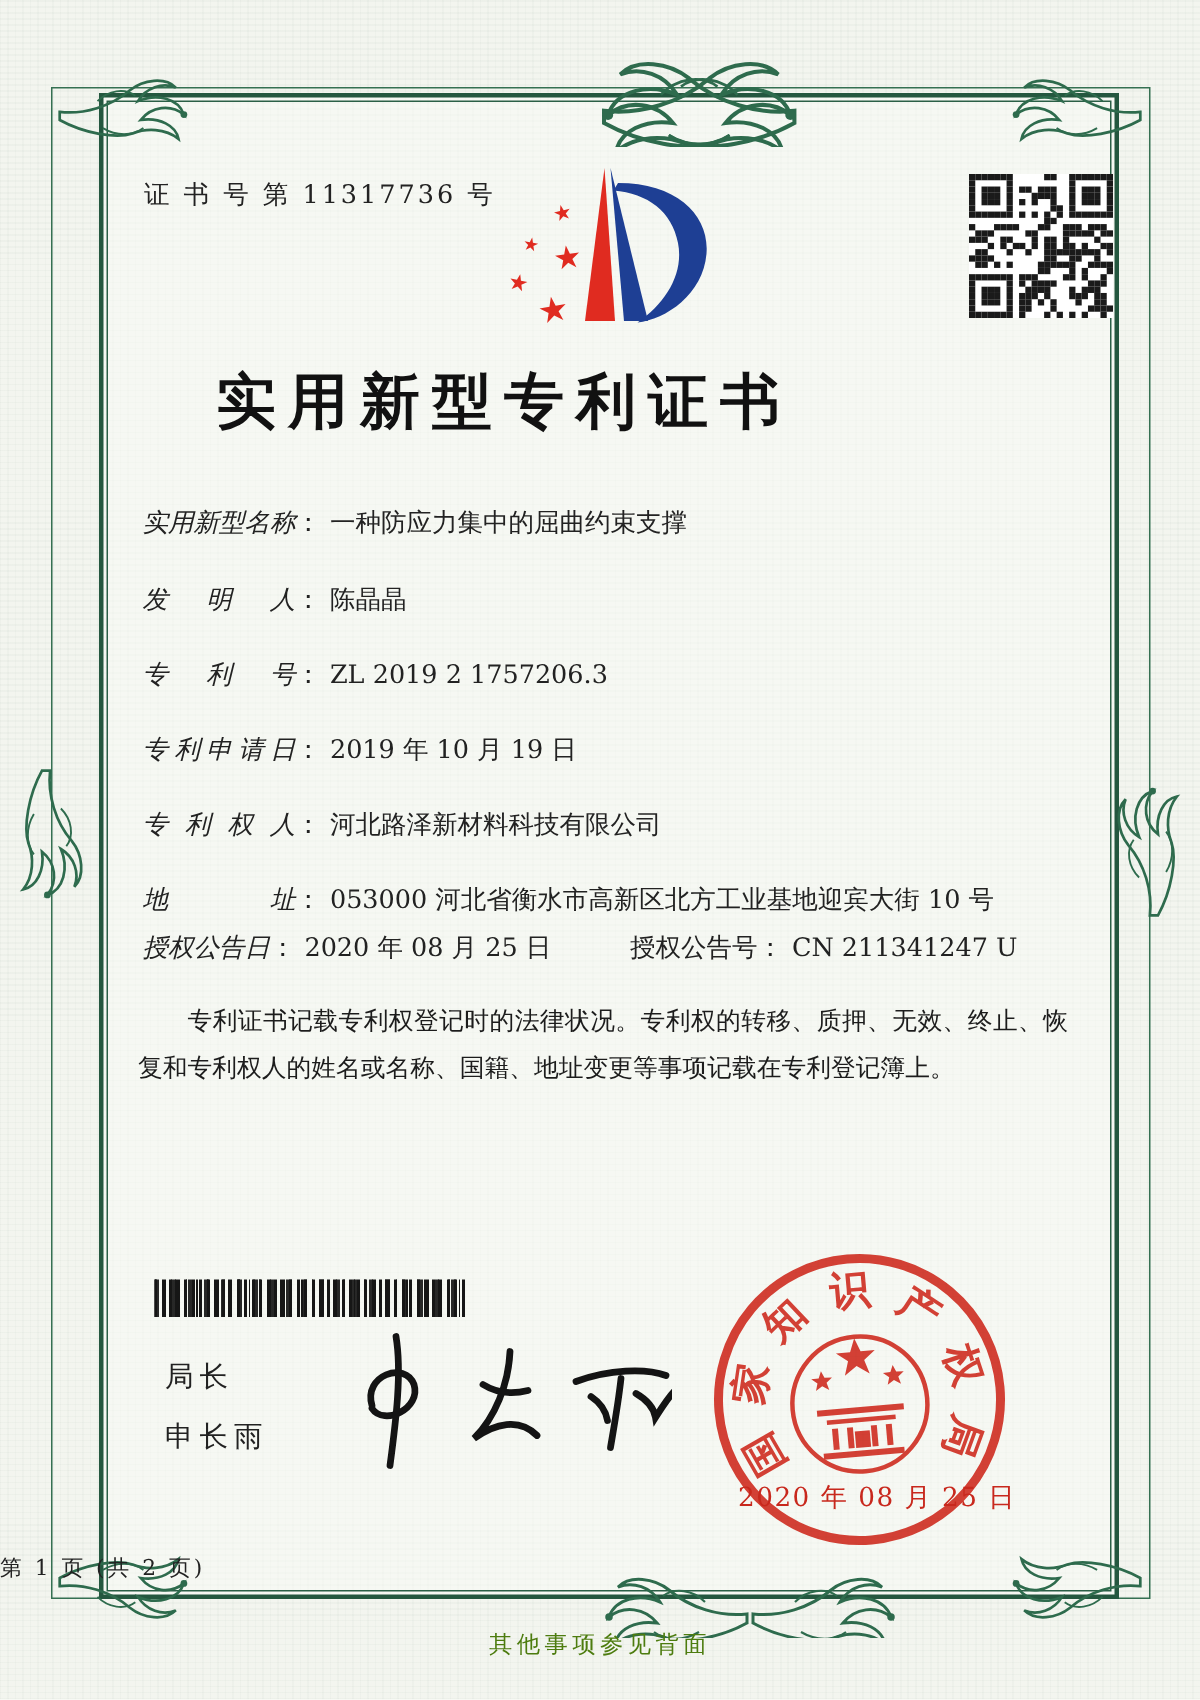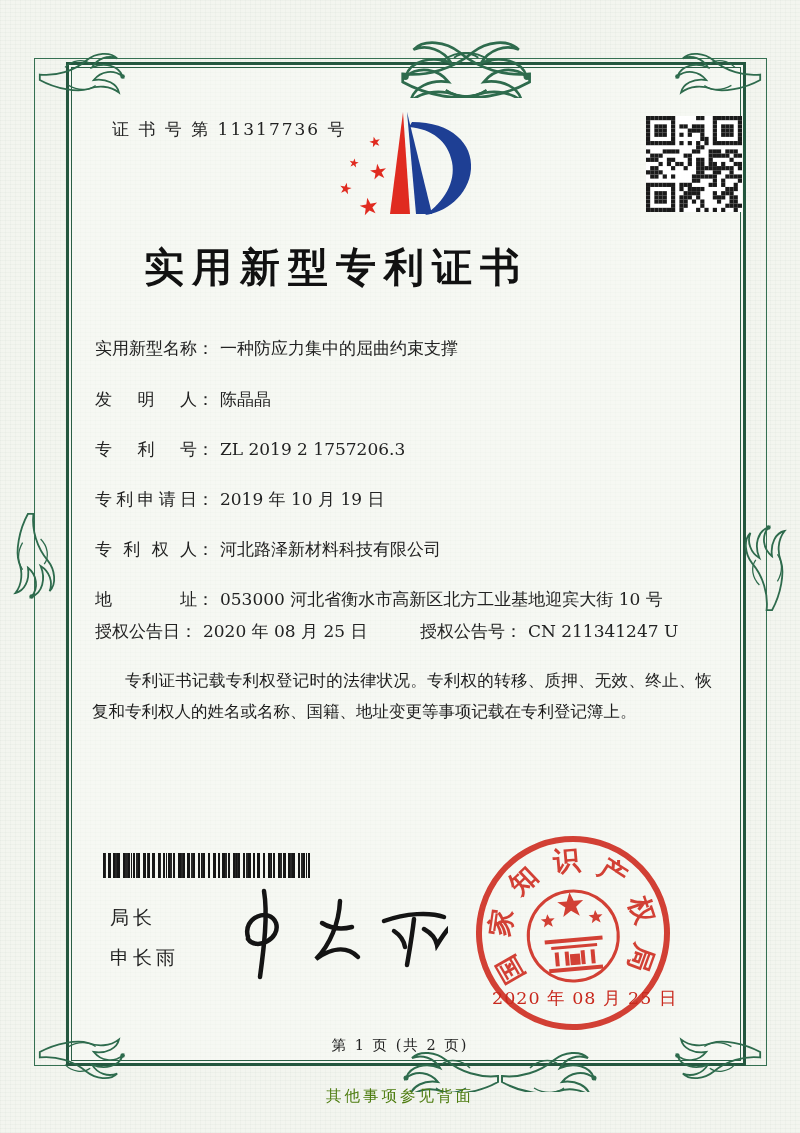--- a/index.html
+++ b/index.html
@@ -23,32 +23,32 @@
   }
   
   .frame{
     position:absolute;left:66px;top:62px;width:674px;height:998px;
     border:3px solid #24573f;background:rgba(250,252,248,.45);
   }
   .frame::after{content:'';position:absolute;inset:2px;border:1px solid #2a5f46;}
   .ornament{position:absolute;color:#2e6b4d;}
   svg.flourish{display:block;}
 
-  .cert-no{position:absolute;left:96px;top:118px;font-size:17px;letter-spacing:2px;margin-left:16px;}
+  .cert-no{position:absolute;left:96px;top:118px;font-size:17px;letter-spacing:2px;}
 
   .logo{position:absolute;left:332px;top:110px;width:146px;height:112px;}
   .qr{position:absolute;left:646px;top:116px;width:96px;height:96px;background:#fff;}
 
   .title{
     position:absolute;left:0;top:240px;width:672px;text-align:center;
     font-size:40px;font-weight:bold;letter-spacing:8px;color:#111;
   }
 
   .row{position:absolute;left:95px;width:620px;font-size:17px;white-space:nowrap;}
-  .flabel{display:inline-block;width:6em;text-align:justify;text-align-last:justify;}
+  .flabel{display:inline-block;width:6em;text-align:justify;text-align-last:justify;font-style:italic;}
   .fcolon{margin-right:.35em;}
   .grant-no-pair{position:absolute;left:325px;top:0;}
 
   .paragraphs{
     position:absolute;left:92px;top:666px;width:620px;
     font-size:16.5px;line-height:1.85;text-align:justify;color:#1c1c1c;
   }
   .paragraphs p{margin:0;text-indent:2em;}
 
   .barcode{
@@ -62,21 +62,21 @@
   .director-title{position:absolute;left:110px;top:905px;font-size:19px;letter-spacing:4px;font-family:Liberation Mono, monospace;}
   .director-name{position:absolute;left:110px;top:945px;font-size:19px;letter-spacing:4px;font-family:"DejaVu Sans","Liberation Sans",sans-serif;}
   .signature{position:absolute;left:218px;top:885px;width:230px;height:105px;}
 
   .seal{position:absolute;left:472px;top:832px;width:202px;height:202px;opacity:.93;transform:rotate(-5deg);mix-blend-mode:multiply;}
   .seal-date{
     position:absolute;left:492px;top:986px;font-size:17.5px;color:#c8281d;
     letter-spacing:1px;white-space:nowrap;
   }
 
-  .page-footer{position:absolute;left:0;top:1036px;width:800px;text-align:center;font-size:14.5px;letter-spacing:2px;}
+  .page-footer{position:absolute;left:0;top:1036px;width:800px;font-size:14.5px;letter-spacing:2px;}
   .back-note{position:absolute;left:0;top:1086px;width:800px;text-align:center;font-size:15.5px;letter-spacing:3px;color:#4d7c0f;}
 </style>
 </head>
 <body>
 
 <div class="paper-texture"></div>
 
 <svg width="0" height="0" style="position:absolute">
   <defs>
     <g id="flourish">

